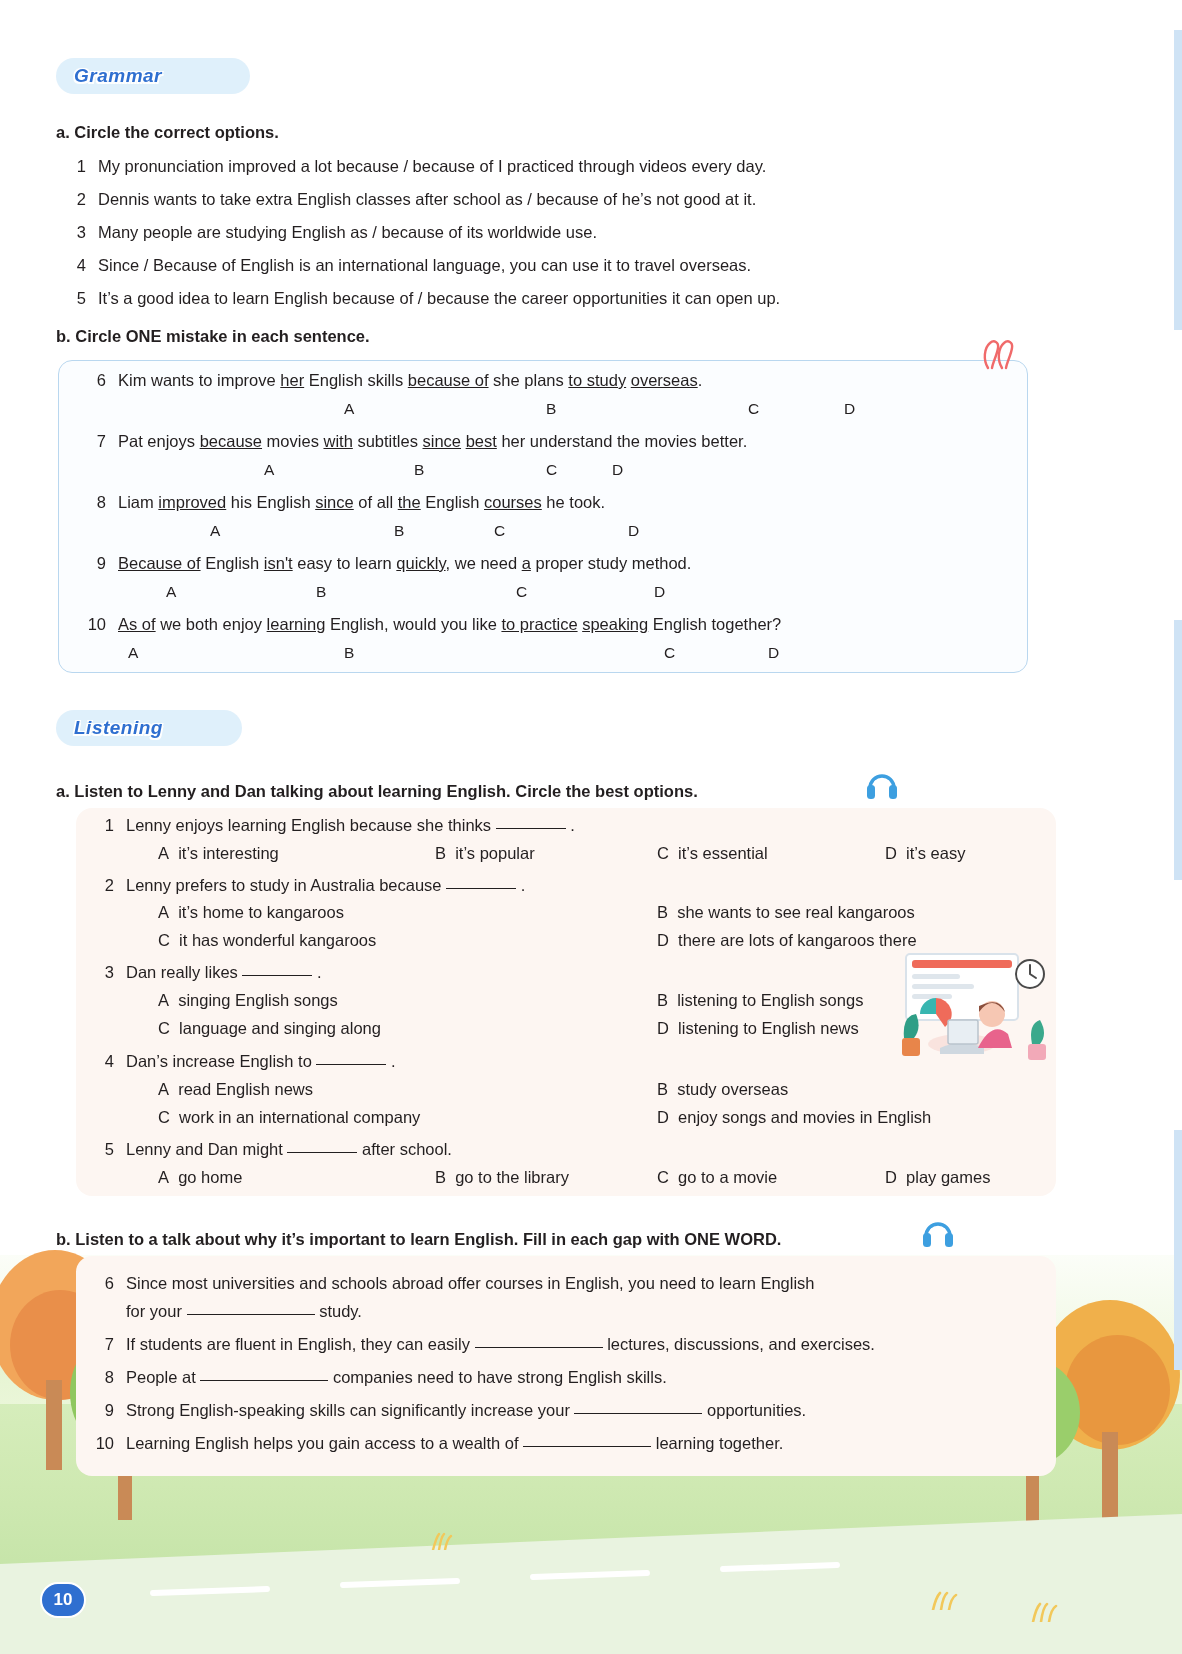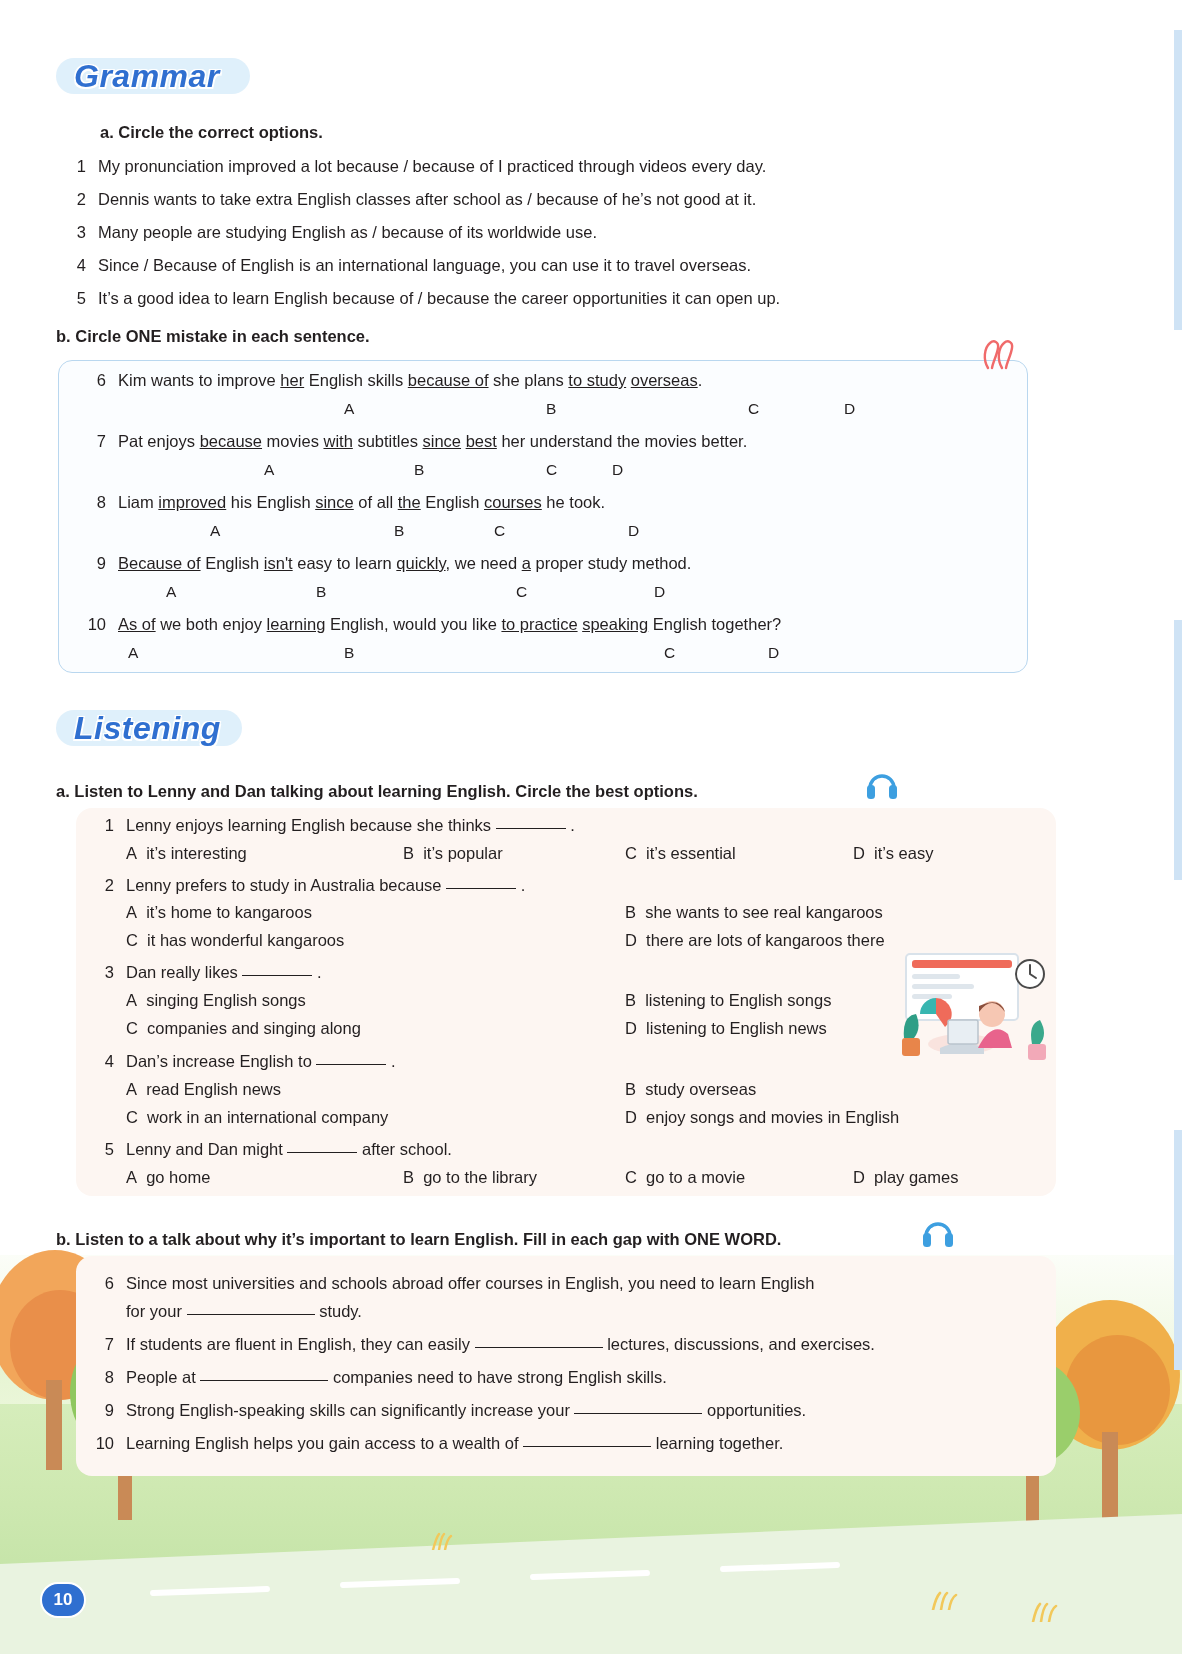--- a/index.html
+++ b/index.html
@@ -54,21 +54,21 @@
     height:36px;
     display:flex; align-items:center;
   }
   .section-pill {
     position:absolute; left:0; top:0;
     height:36px; border-radius:18px;
     background:#dff0fb;
   }
   .section-title {
     position:relative;
-    font-size:32px; font-weight:bold; font-style:italic;
+    font-size:19px; font-weight:bold; font-style:italic;
     color:#2f6fd0;
     letter-spacing:0.5px;
     padding-left:18px;
     text-shadow: 1.5px 1.5px 0 #ffffff, -1.5px 1.5px 0 #ffffff, 1.5px -1.5px 0 #ffffff, -1.5px -1.5px 0 #ffffff;
   }
 
   .subhead {
     position:absolute;
     font-size:16.5px; font-weight:bold; color:#231f20;
   }
@@ -104,21 +104,21 @@
   }
   .cd-badge {
     position:absolute; width:32px; height:28px;
   }
   .cd-badge .txt {
     position:absolute; inset:0; display:flex; flex-direction:column;
     align-items:center; justify-content:center;
     font-size:8px; font-weight:bold; color:#ffffff; line-height:1.05;
   }
 
-  .opt-row { position:absolute; font-size:16.5px; white-space:nowrap; }
+  .opt-row { position:absolute; font-size:16.5px; white-space:nowrap;margin-left:32px; }
   .opt-letter { font-weight:normal; }
 
   .gapline { display:inline-block; border-bottom:1.6px solid #231f20; vertical-align:2px; }
 
   
   .pagenum {
     position:absolute; left:40px; bottom:36px;
     width:46px;height:36px;
     background:#2f6fd0; border-radius:18px;
     border:2px solid #ffffff;
@@ -170,21 +170,21 @@
 <div class="trim" style="top:620px;height:260px;"></div>
 <div class="trim" style="top:1130px;height:240px;"></div>
 
 <div class="page">
 
   <div class="section-head" style="left:56px;top:58px;width:200px;">
     <div class="section-pill" style="width:194px;"></div>
     <div class="section-title">Grammar</div>
   </div>
 
-  <div class="subhead" style="left:56px;top:123px;margin-left:44px;">a. Circle the correct options.</div>
+  <div class="subhead" style="left:56px;top:123px;">a. Circle the correct options.</div>
 
   <div class="q-row" style="left:56px;top:157px;">
     <div class="q-num">1</div>
     <div class="q-text"><span>My pronunciation improved a lot </span><b>because / because of</b><span> I practiced through videos every day.</span></div>
   </div>
   <div class="q-row" style="left:56px;top:190px;">
     <div class="q-num">2</div>
     <div class="q-text"><span>Dennis wants to take extra English classes after school </span><b>as / because of</b><span> he’s not good at it.</span></div>
   </div>
   <div class="q-row" style="left:56px;top:223px;">
@@ -336,21 +336,21 @@
   <div class="opt-row" style="left:625px;top:903px;"><span class="opt-letter">B</span>&nbsp; <span>she wants to see real kangaroos</span></div>
   <div class="opt-row" style="left:126px;top:931px;"><span class="opt-letter">C</span>&nbsp; <span>it has wonderful kangaroos</span></div>
   <div class="opt-row" style="left:625px;top:931px;"><span class="opt-letter">D</span>&nbsp; <span>there are lots of kangaroos there</span></div>
 
   <div class="q-row" style="left:84px;top:963px;">
     <div class="q-num">3</div>
     <div class="q-text"><span>Dan really likes</span> <span class="gapline" style="width:70px;"></span> <span>.</span></div>
   </div>
   <div class="opt-row" style="left:126px;top:991px;"><span class="opt-letter">A</span>&nbsp; <span>singing English songs</span></div>
   <div class="opt-row" style="left:625px;top:991px;"><span class="opt-letter">B</span>&nbsp; <span>listening to English songs</span></div>
-  <div class="opt-row" style="left:126px;top:1019px;"><span class="opt-letter">C</span>&nbsp; <span>companies and singing along</span></div>
+  <div class="opt-row" style="left:126px;top:1019px;"><span class="opt-letter">C</span>&nbsp; <span>language and singing along</span></div>
   <div class="opt-row" style="left:625px;top:1019px;"><span class="opt-letter">D</span>&nbsp; <span>listening to English news</span></div>
 
   <div class="q-row" style="left:84px;top:1052px;">
     <div class="q-num">4</div>
     <div class="q-text"><span>Dan’s increase English to</span> <span class="gapline" style="width:70px;"></span> <span>.</span></div>
   </div>
   <div class="opt-row" style="left:126px;top:1080px;"><span class="opt-letter">A</span>&nbsp; <span>read English news</span></div>
   <div class="opt-row" style="left:625px;top:1080px;"><span class="opt-letter">B</span>&nbsp; <span>study overseas</span></div>
   <div class="opt-row" style="left:126px;top:1108px;"><span class="opt-letter">C</span>&nbsp; <span>work in an international company</span></div>
   <div class="opt-row" style="left:625px;top:1108px;"><span class="opt-letter">D</span>&nbsp; <span>enjoy songs and movies in English</span></div>

